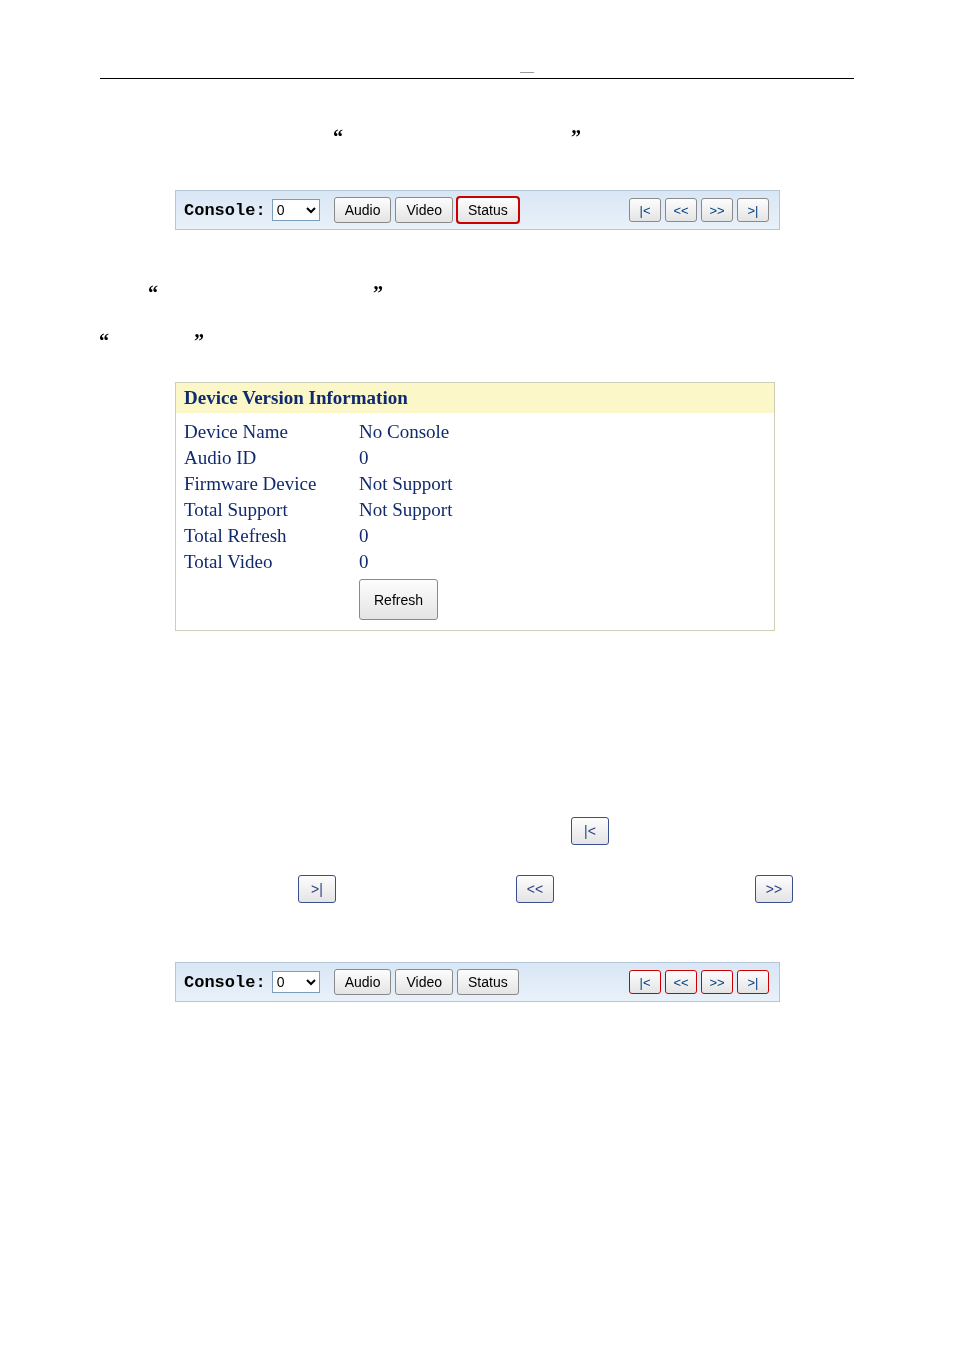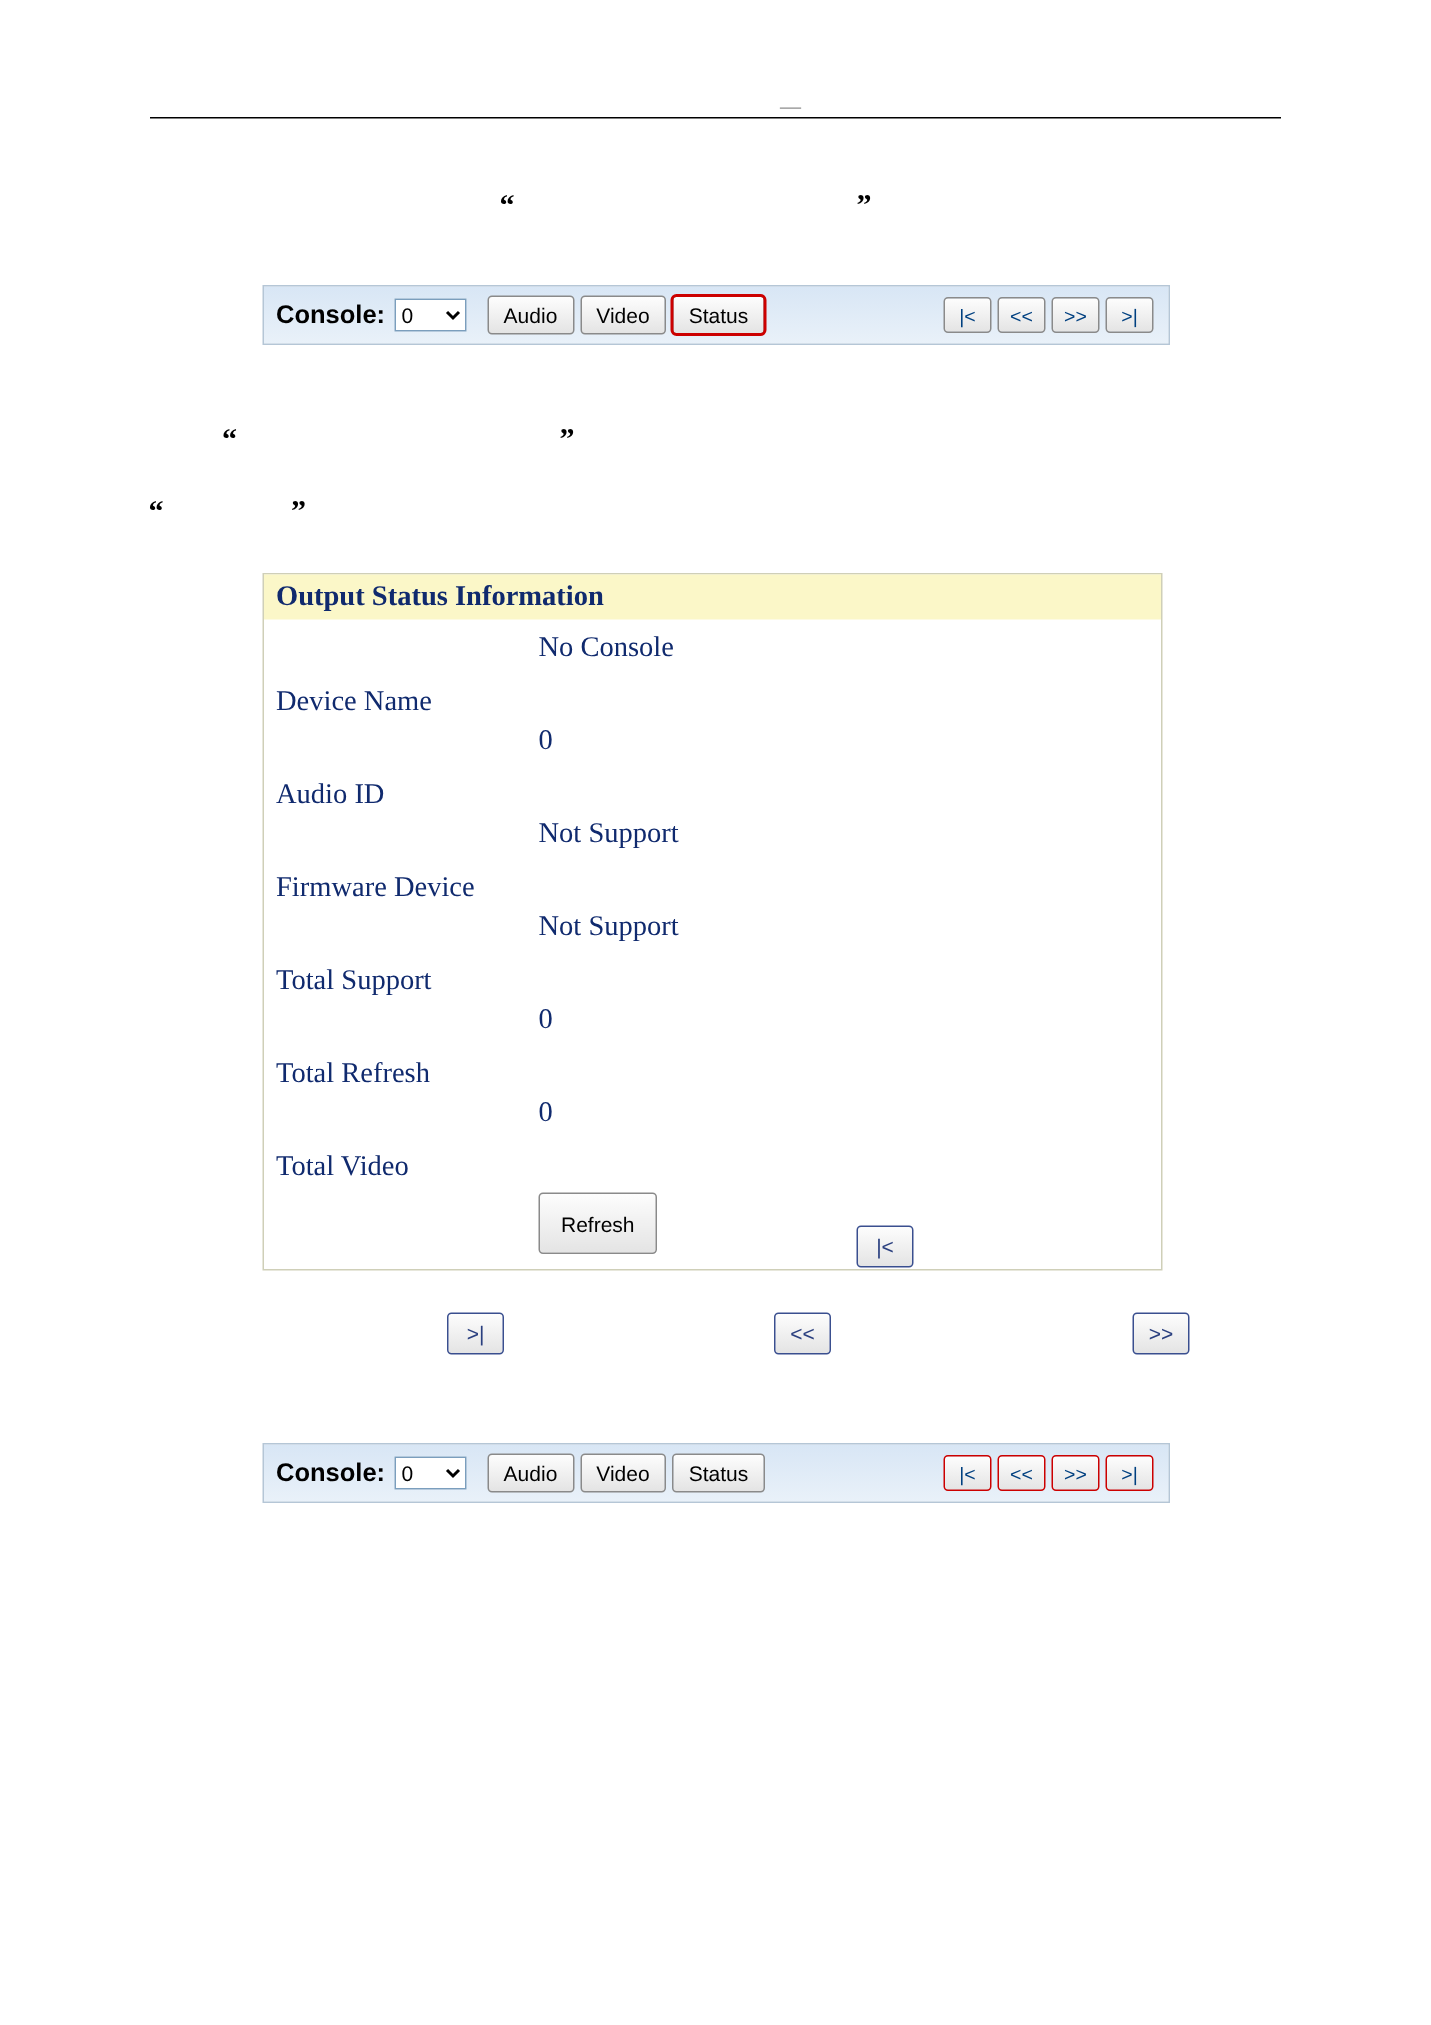--- a/index.html
+++ b/index.html
@@ -4,35 +4,35 @@
 <style>
   html,body{margin:0;padding:0;background:#fff;font-family:"Times New Roman",serif;color:#000;}
   .page{width:954px;height:1350px;position:relative;box-sizing:border-box;}
   .header-line{position:absolute;left:100px;right:100px;top:78px;border-top:1.5px solid #000;}
   .header-dash{position:absolute;left:520px;top:64px;font-size:14px;color:#7a7a7a;} 
   .quote{position:absolute;font-family:"Times New Roman",serif;font-weight:bold;font-size:20px;color:#000;}
   
   .console-bar{position:absolute;left:175px;width:605px;height:40px;
     background:linear-gradient(#d8e6f5,#e9f1f9);border:1px solid #b5c6d6;box-sizing:border-box;
     display:flex;align-items:center;padding:0 8px;font-family:Arial,sans-serif;font-size:15px;}
-  .console-bar .lbl{font-family:Liberation Sans, sans-serif;font-weight:bold;font-size:17px;margin-right:6px;}
+  .console-bar .lbl{font-family:Liberation Mono, monospace;font-weight:bold;font-size:17px;margin-right:6px;}
   .console-bar select{height:22px;width:48px;font-size:14px;border:1px solid #7b9ebd;background:#fff;margin-right:12px;}
   .tab-btn{height:24px;padding:0 10px;margin:16px 2px;font-size:14px;background:linear-gradient(#fdfdfd,#e4e4e4);
     border:1px solid #8a8a8a;border-radius:3px;color:#000;display:inline-flex;align-items:center;}
   .tab-btn.active{outline:2px solid #c00;outline-offset:-1px;}
   .nav-btn{height:22px;width:30px;margin:0 2px;font-size:13px;background:linear-gradient(#fdfdfd,#e4e4e4);
     border:1px solid #8a8a8a;border-radius:3px;display:inline-flex;align-items:center;justify-content:center;color:#004080;}
   .nav-group{margin-left:auto;display:flex;}
   .nav-group.hl .nav-btn{border-color:#c00;}
   
   .status-panel{position:absolute;left:175px;top:382px;width:600px;border:1px solid #cfcfb8;box-sizing:border-box;}
   .status-panel .hdr{background:#fbf7c8;padding:4px 8px;font-family:"Times New Roman",serif;font-weight:bold;font-size:19px;color:#102a6e;}
   .status-panel .body{padding:6px 8px 10px 8px;font-family:"Times New Roman",serif;font-size:19px;color:#102a6e;}
   .status-row{display:flex;line-height:26px;}
-  .status-row .k{width:175px;margin-top:36px;}
+  .status-row .k{width:175px;}
   .refresh-row{margin-top:4px;padding-left:175px;}
   .refresh-btn{height:41px;padding:0 14px;font-size:14px;background:linear-gradient(#fdfdfd,#e4e4e4);
     border:1px solid #8a8a8a;border-radius:3px;font-family:Arial,sans-serif;}
   
   .mini-btn{position:absolute;height:26px;width:36px;font-size:14px;
     background:linear-gradient(#fdfdfd,#e4e4e4);border:1.5px solid #3a4f8f;border-radius:3px;
     display:flex;align-items:center;justify-content:center;color:#2a3f7f;font-family:Arial,sans-serif;}
 </style>
 </head>
 <body>
@@ -60,21 +60,21 @@
       <span class="nav-btn">&gt;|</span>
     </span>
   </div>
 
   <span class="quote" style="left:148px;top:282px;">“</span>
   <span class="quote" style="left:373px;top:282px;">”</span>
   <span class="quote" style="left:99px;top:330px;">“</span>
   <span class="quote" style="left:194px;top:330px;">”</span>
 
   <div class="status-panel">
-    <div class="hdr">Output Status Information</div>
+    <div class="hdr">Device Version Information</div>
     <div class="body">
       <div class="status-row">
           <span class="k">Device Name</span>
           <span>No Console</span>
         </div>
       <div class="status-row">
           <span class="k">Audio ID</span>
           <span>0</span>
         </div>
       <div class="status-row">

